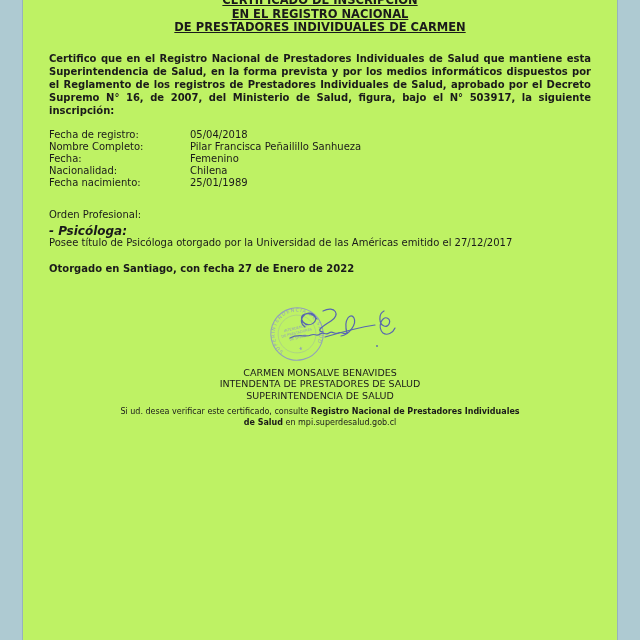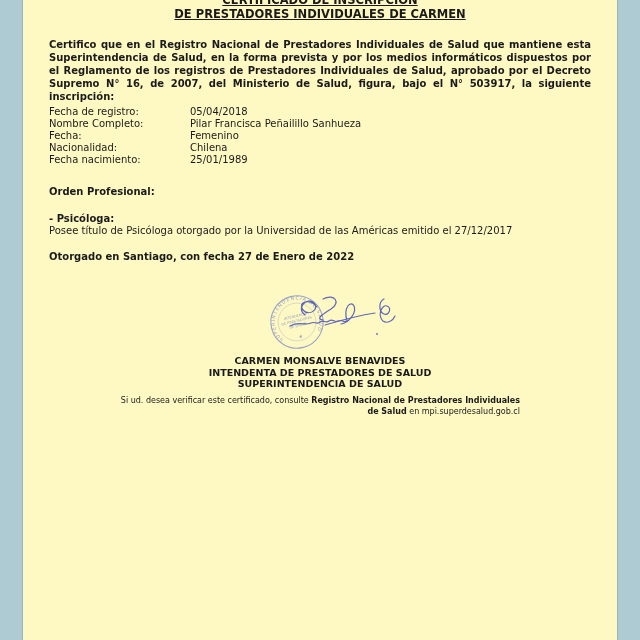--- a/index.html
+++ b/index.html
@@ -6,21 +6,21 @@
   html, body { width: 640px; height: 640px; overflow: hidden; }
   body {
     background: #aecad2;
     font-family: "DejaVu Sans", "Liberation Sans", sans-serif;
     color: #1a1a1a;
   }
   .paper {
     width: 596px;
     height: 640px;
     margin: 0 auto;
-    background: #fef9c3;
+    background: #bef264;
     border-left: 1px solid #96b2bc;
     border-right: 1px solid #96b2bc;
     overflow: hidden;
   }
   .content { padding: 0 26px; }
 
   
   .title-block {
     margin-top: -6px;
     text-align: center;
@@ -32,57 +32,58 @@
 
   .intro {
     margin-top: 17px;
     font-size: 10px;
     line-height: 13px;
     text-align: justify;
     text-justify: inter-word;
     font-weight: bold;
   }
 
-  .fields { margin-top: 3px; font-size: 10px; line-height: 12px; }
+  .fields { margin-top: 12px; font-size: 10px; line-height: 12px; }
   .field-row { display: grid; grid-template-columns: 141px 1fr; }
 
-  .orden-heading { margin-top: 20px; font-size: 10px; line-height: 12px; font-weight: bold; }
-  .orden-item    { margin-top: 15px;  font-size: 10px; line-height: 12px; font-weight: bold; }
+  .orden-heading { margin-top: 20px; font-size: 10px; line-height: 12px; font-weight: normal; }
+  .orden-item    { margin-top: 4px;  font-size: 12px; line-height: 12px; font-weight: bold; font-style: italic; }
   .orden-detail  { font-size: 10px; line-height: 12px; }
   .issued        { margin-top: 14px; font-size: 10px; line-height: 12px; font-weight: bold; }
 
   .stamp-row { position: relative; margin-top: 28px; height: 62px; }
   .stamp     { position: absolute; left: 208px; top: 0;  width: 80px; height: 62px; }
   .signature { position: absolute; left: 238px; top: 2px; width: 115px; height: 50px; }
 
   .signatory {
     margin-top: 2px;
     text-align: center;
-    font-weight: bold;
+    font-weight: normal;
     font-size: 9.5px;
     line-height: 11.5px;
   }
 
   .verification {
     margin: 5px auto 0;
     max-width: 400px;
-    text-align: right;
+    text-align: center;
     font-size: 8px;
     line-height: 11px;
   }
   .verification .b { font-weight: bold; }
 </style>
 </head>
 <body>
 
 <div class="paper">
   <div class="content">
 
     <div class="title-block">
       <div>CERTIFICADO DE INSCRIPCIÓN</div>
+      <div>EN EL REGISTRO NACIONAL</div>
       <div>DE PRESTADORES INDIVIDUALES DE CARMEN</div>
     </div>
 
     <p class="intro">Certifico que en el Registro Nacional de Prestadores Individuales de Salud que mantiene esta Superintendencia de Salud, en la forma prevista y por los medios informáticos dispuestos por el Reglamento de los registros de Prestadores Individuales de Salud, aprobado por el Decreto Supremo N° 16, de 2007, del Ministerio de Salud, figura, bajo el N° 503917, la siguiente inscripción:</p>
 
     <div class="fields">
       <div class="field-row">
         <span>Fecha de registro:</span>
         <span>05/04/2018</span>
       </div>

